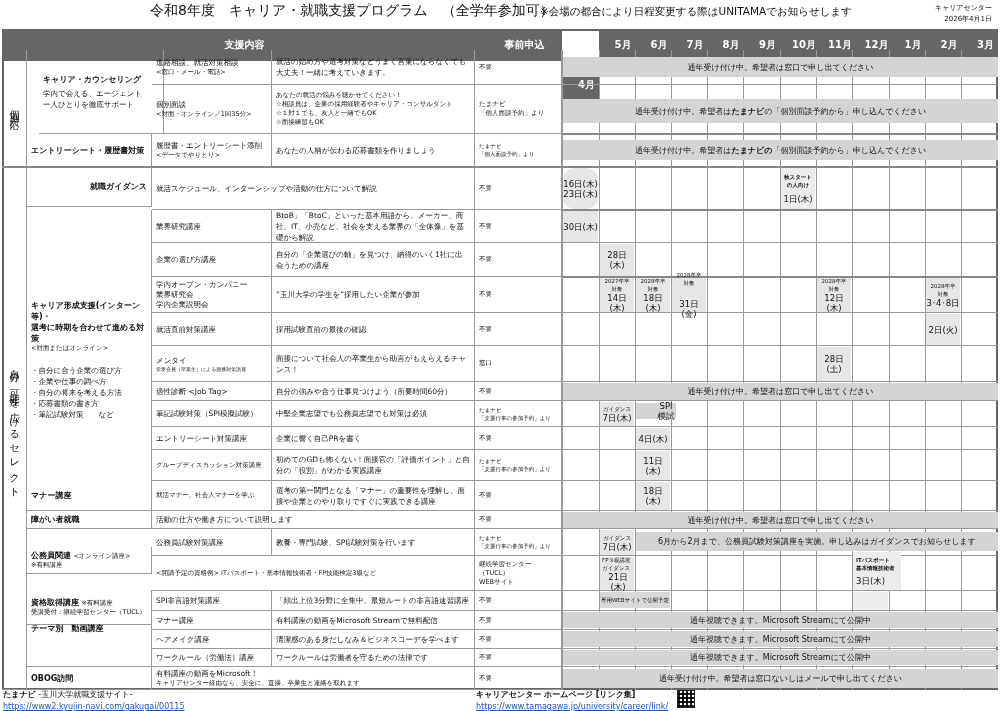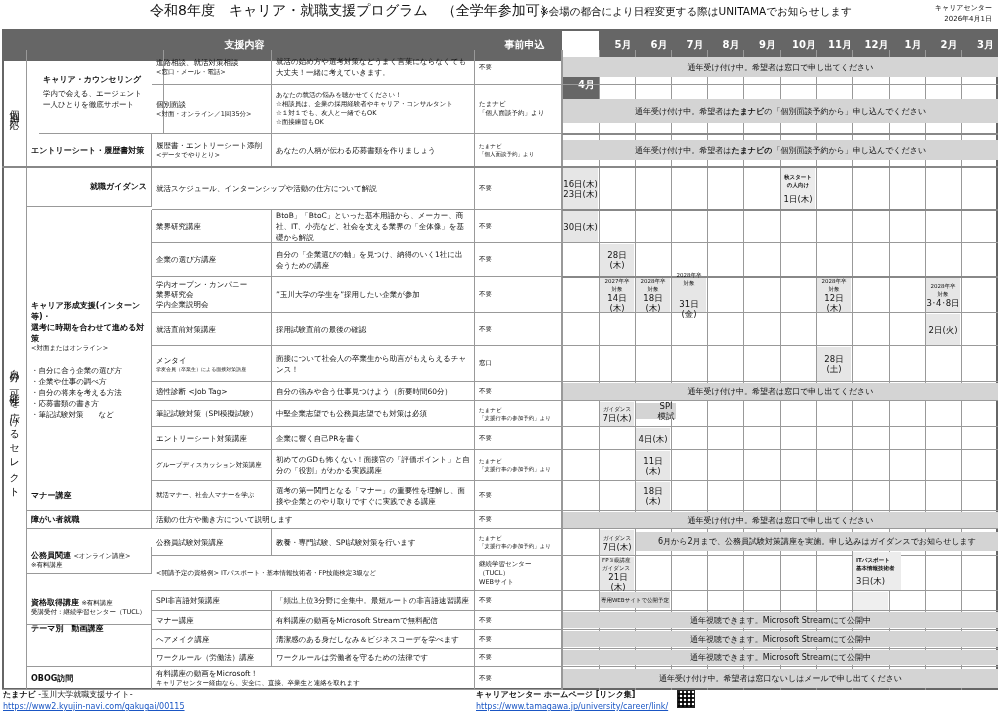--- a/index.html
+++ b/index.html
@@ -238,21 +238,21 @@
   <span>通年受け付け中。希望者は</span>
     <b>たまナビ</b>
     <span>の「個別面談予約から」申し込んでください</span>
 </div>
 <div class="bar" style="left:563px;top:140px;width:435px;height:20px;">
   <span>通年受け付け中。希望者は</span>
     <b>たまナビの</b>
     <span>「個別面談予約から」申し込んでください</span>
 </div>
 
-<div class="ev" style="left:563px;top:168px;width:35px;height:41px;white-space:pre-line;">16日(木)
+<div class="ev" style="left:563px;top:168px;width:35px;height:41px;white-space:pre-line;border-radius:12px;">16日(木)
 23日(木)</div>
 <div class="ev" style="left:781px;top:168px;width:34px;height:41px;background:#ececec;">
   <div class="tiny" style="white-space:pre-line;font-weight:bold;">秋スタート
 の人向け</div>
   <div style="margin-top:5px;">1日(木)</div>
 </div>
 <div class="ev" style="left:563px;top:211px;width:35px;height:31px;">30日(木)</div>
 <div class="ev" style="left:600px;top:244px;width:34px;height:32px;">28日(木)</div>
 
 <div class="ev" style="left:600px;top:278px;width:34px;height:34px;">

